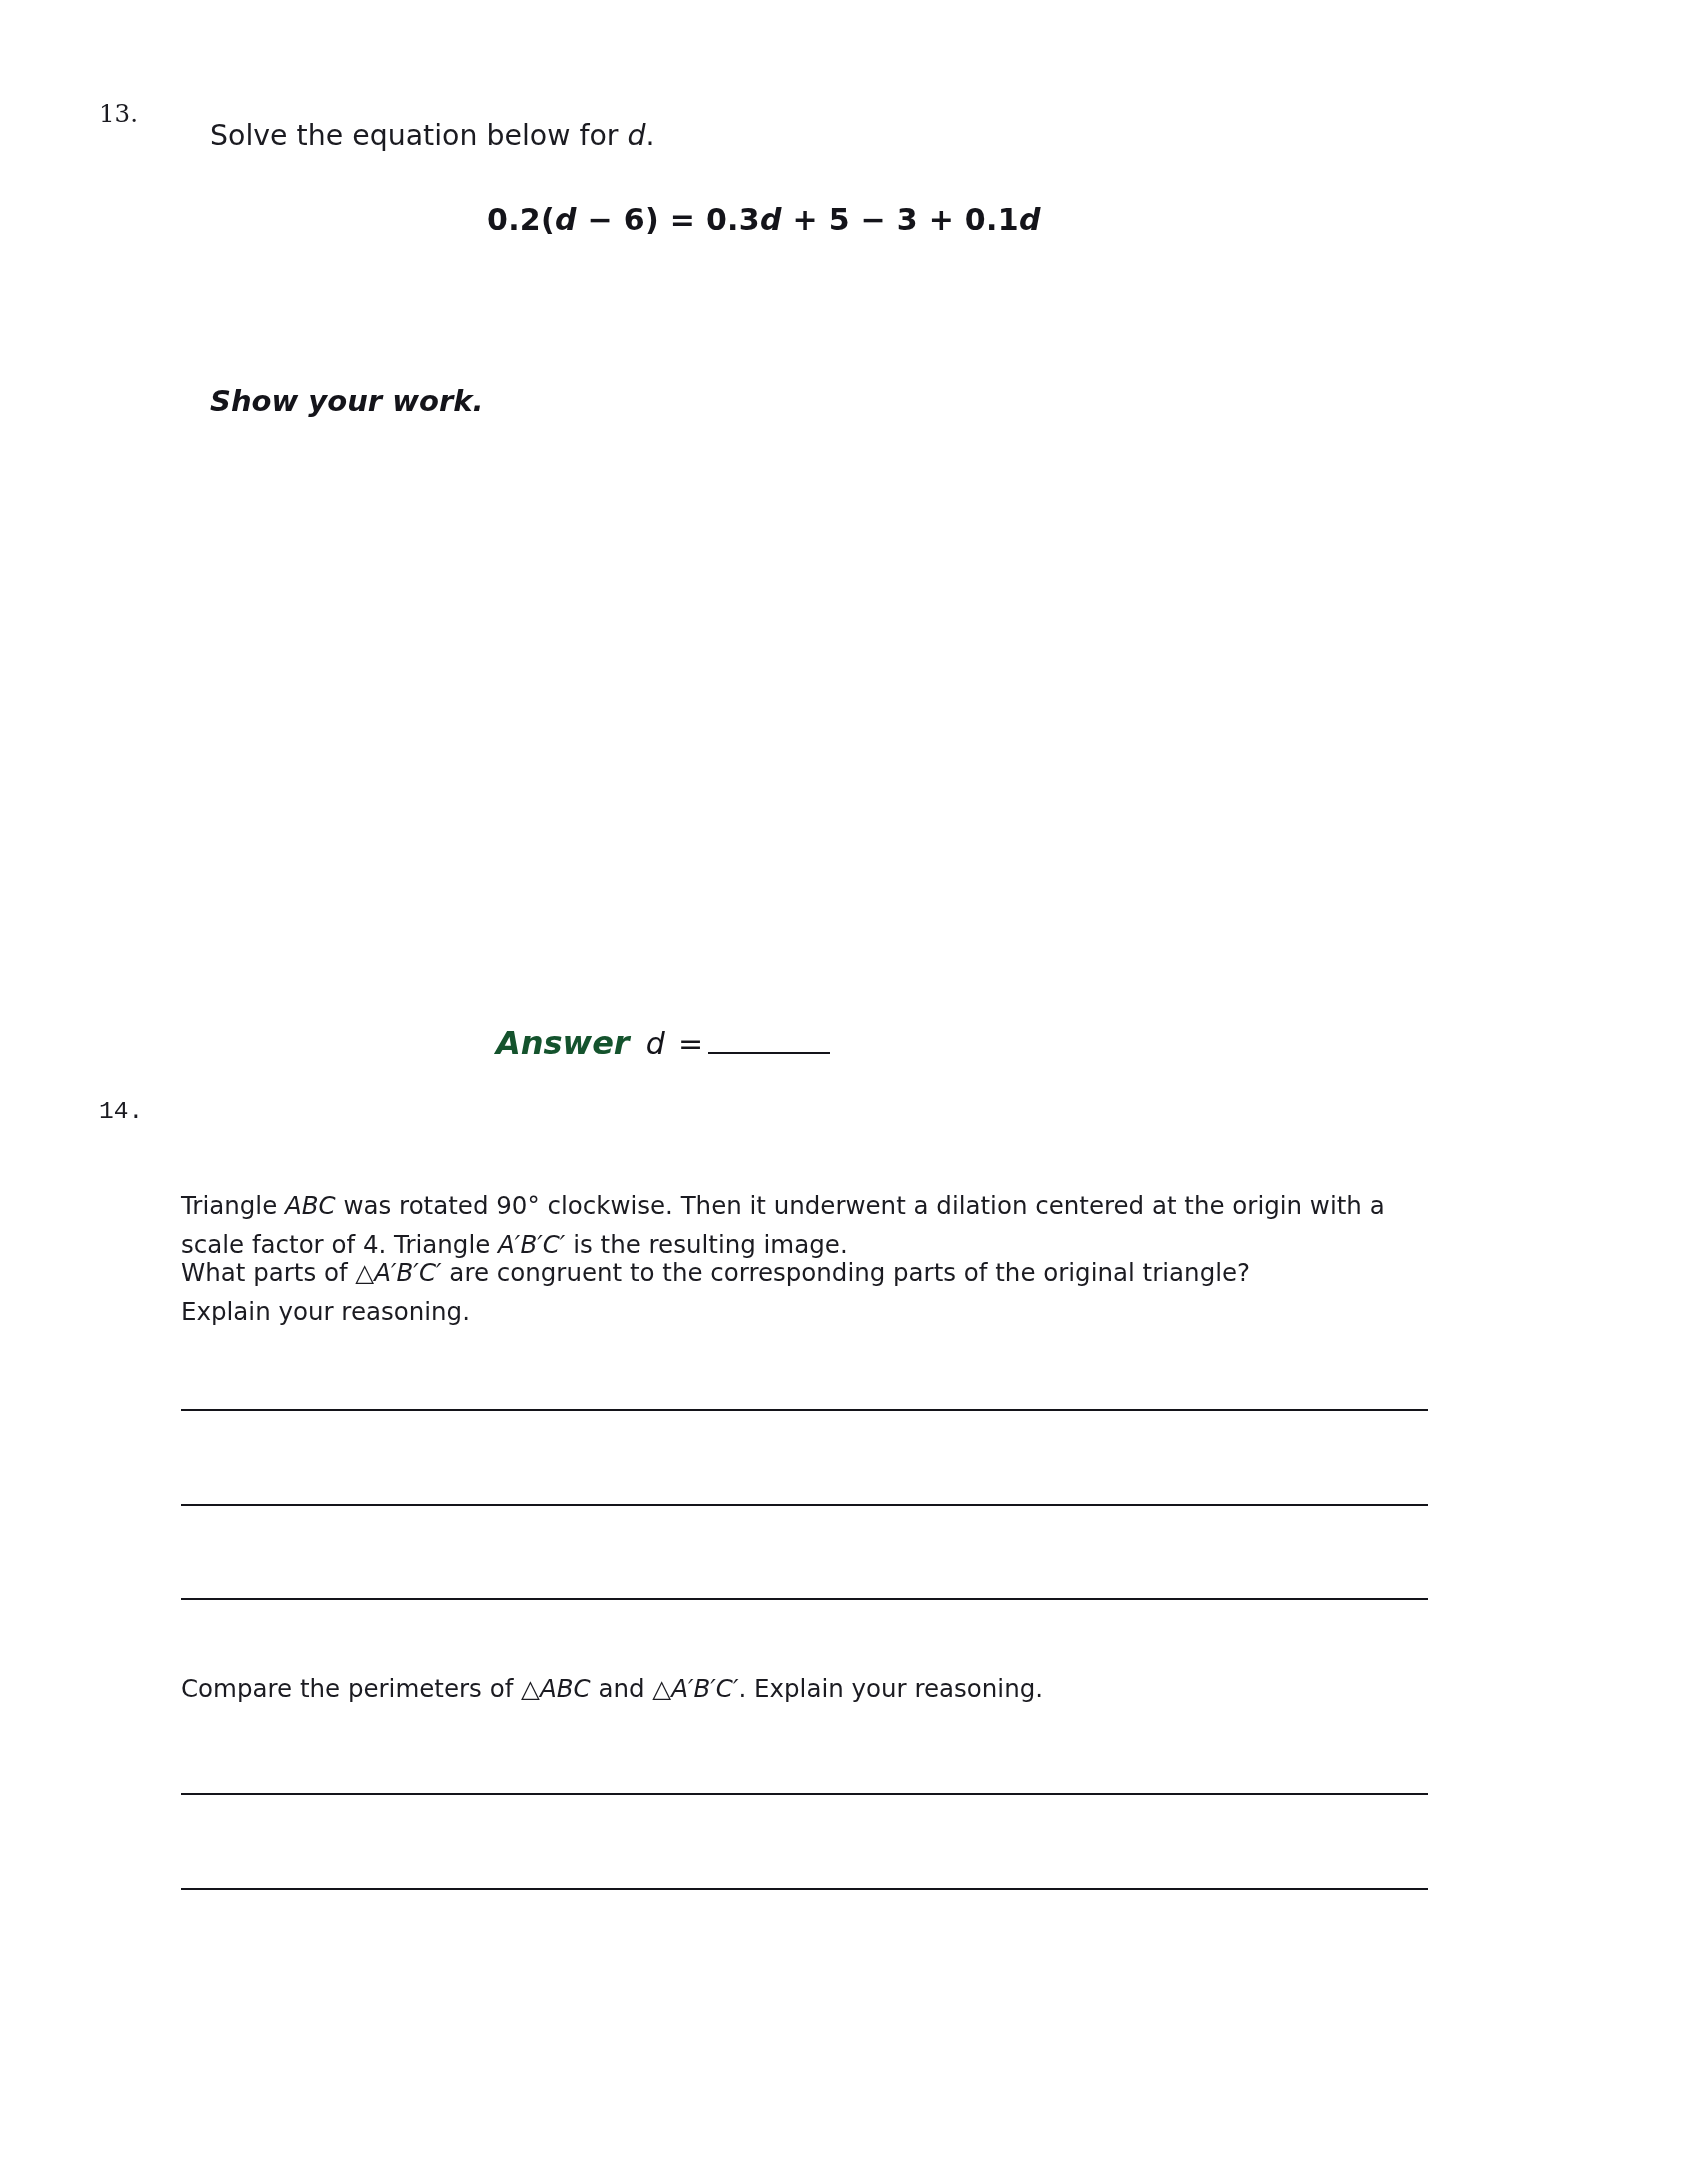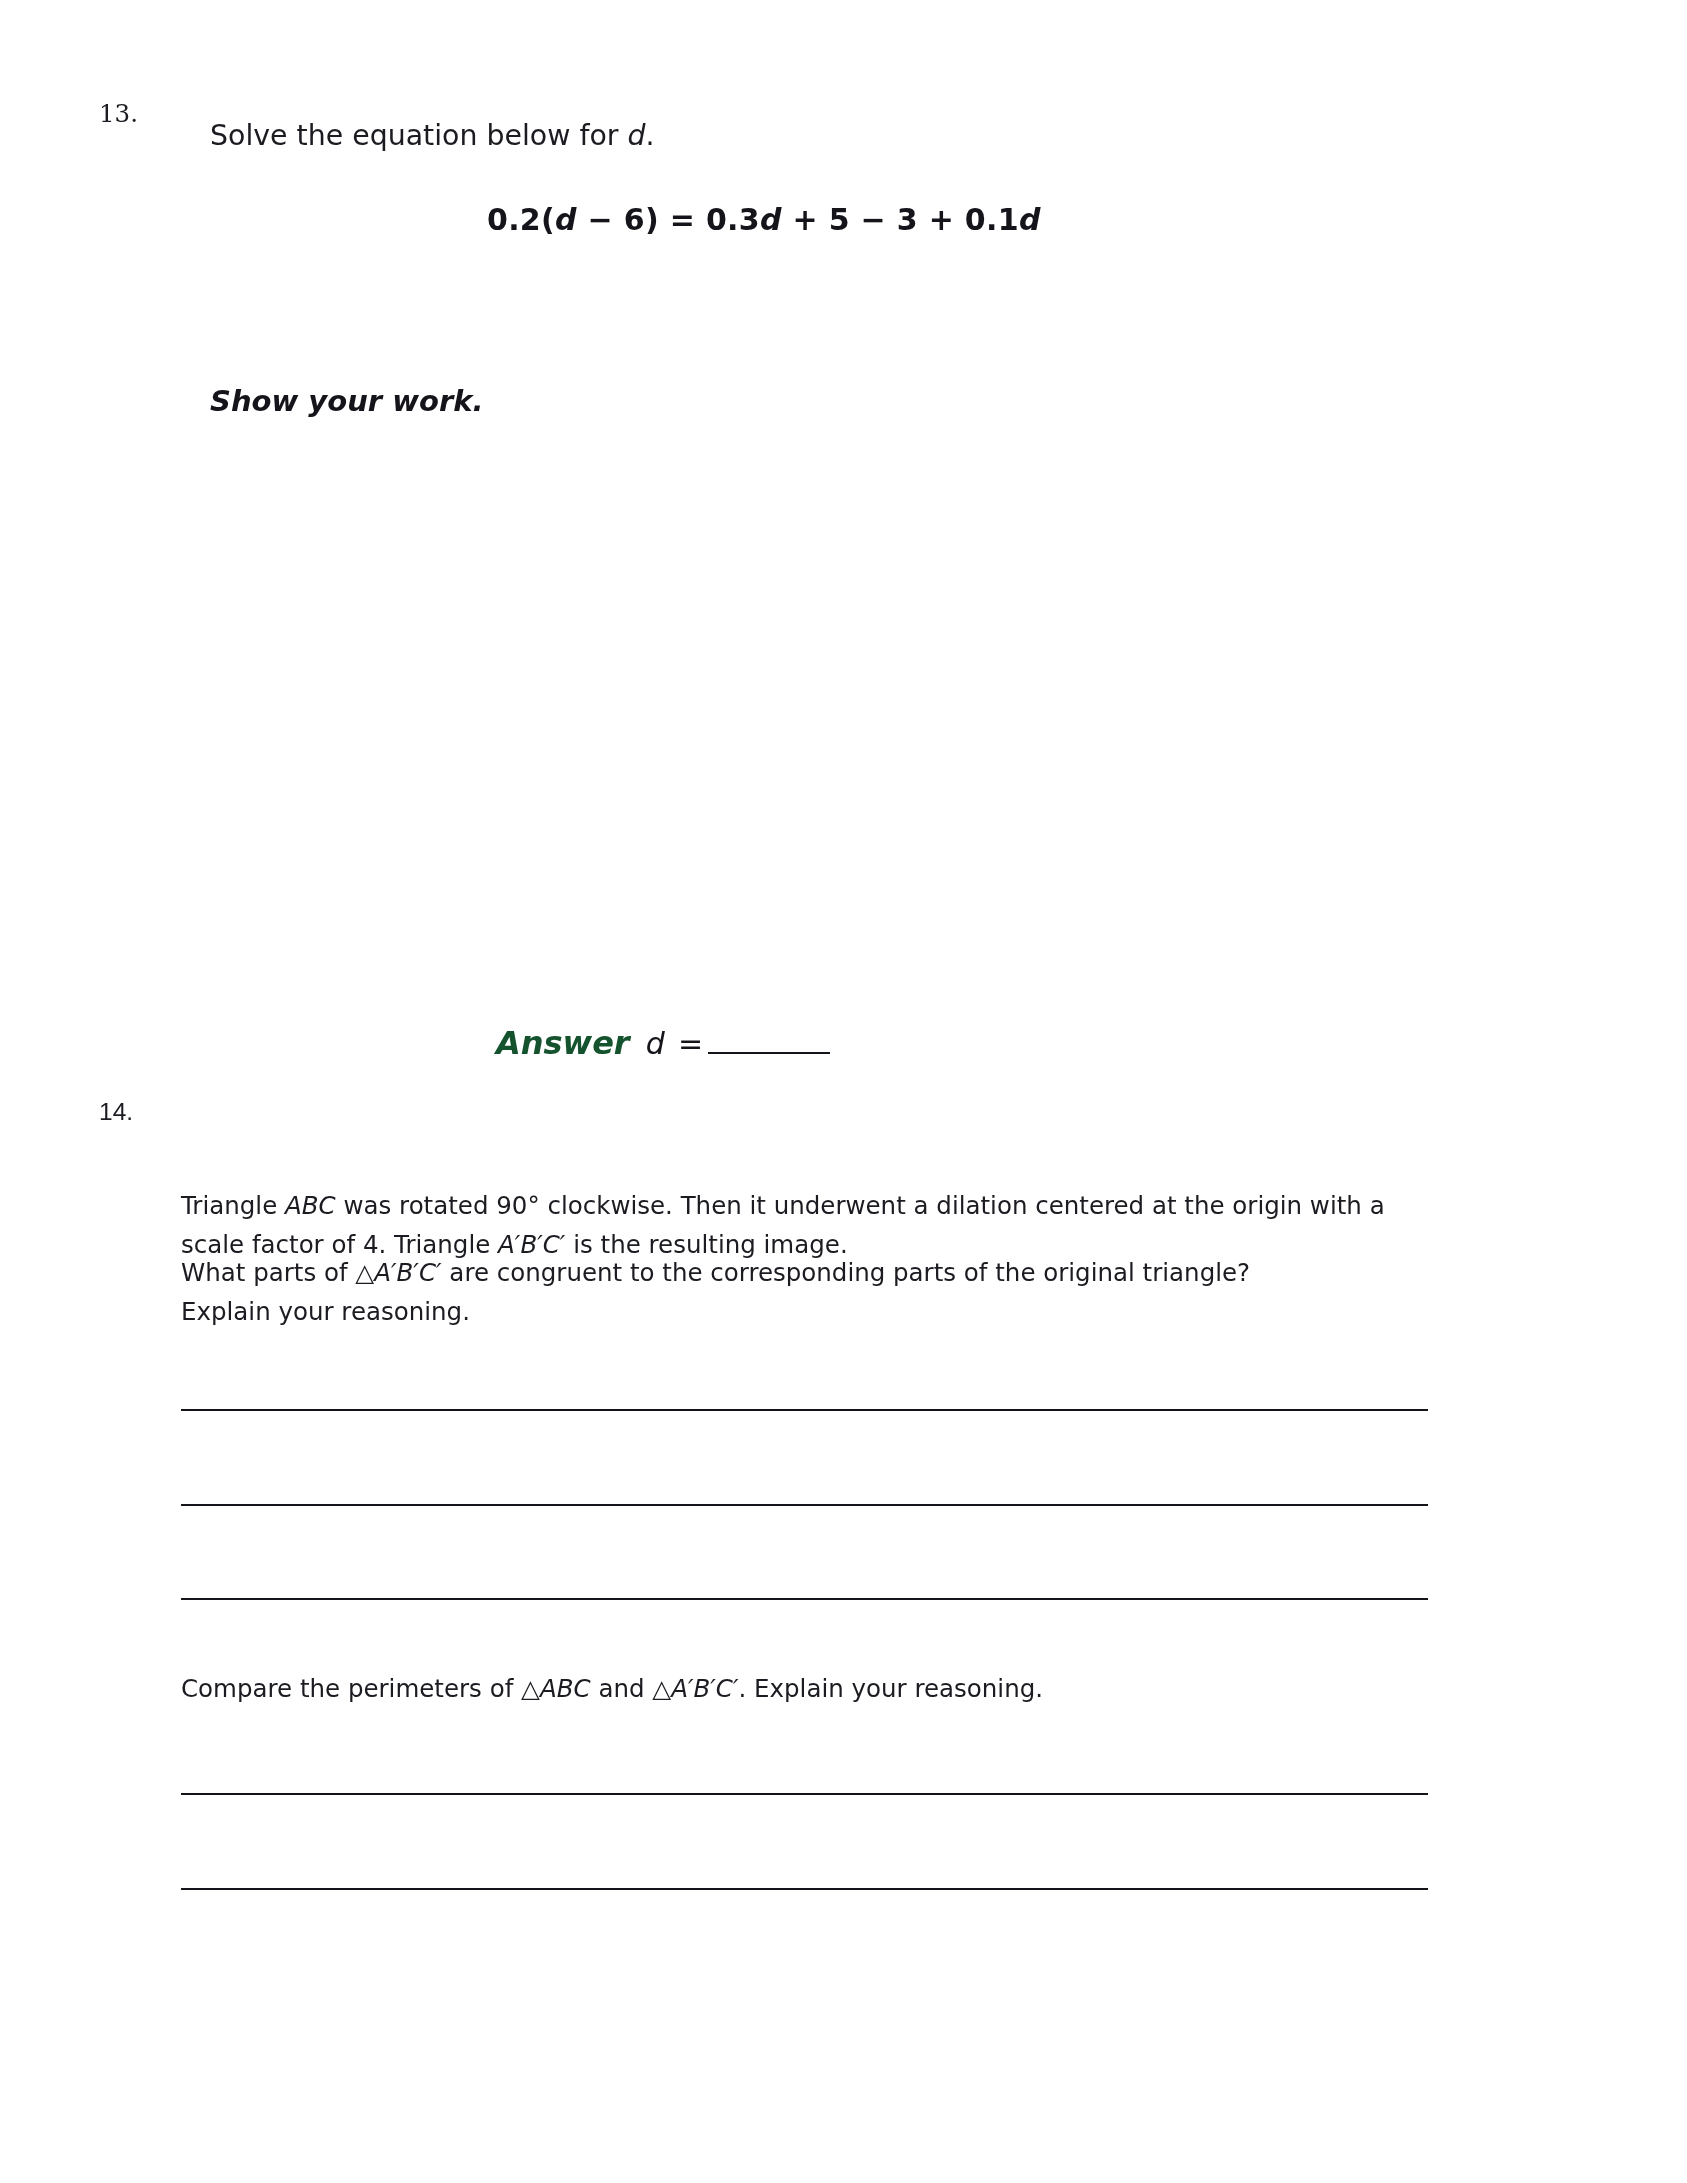--- a/index.html
+++ b/index.html
@@ -107,21 +107,21 @@
     margin-left: 5.3px;
     height: 25px;
   }
 
   
   .q14-number {
     position: absolute;
     left: 99px;
     top: 1098px;
     font-size: 24.5px;
-    font-family: Liberation Sans, sans-serif;
+    font-family: Liberation Mono, monospace;
     color: #1b1b21;
     text-align: center;
   }
 
   .q14-para1 {
     position: absolute;
     left: 181px;
     top: 1153px;
     width: 1211px;
     font-size: 24.5px;

